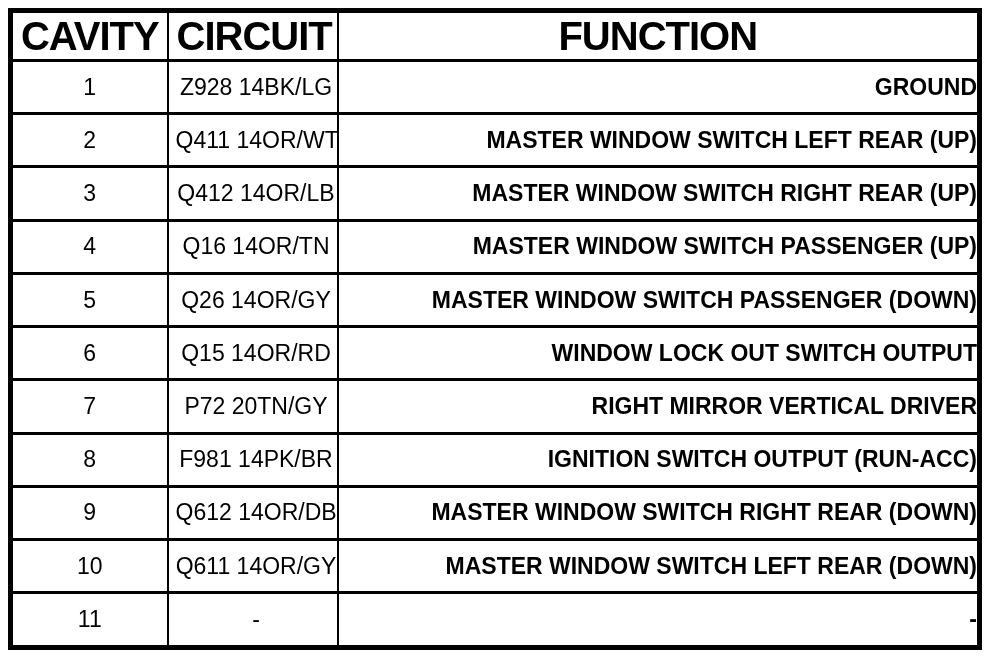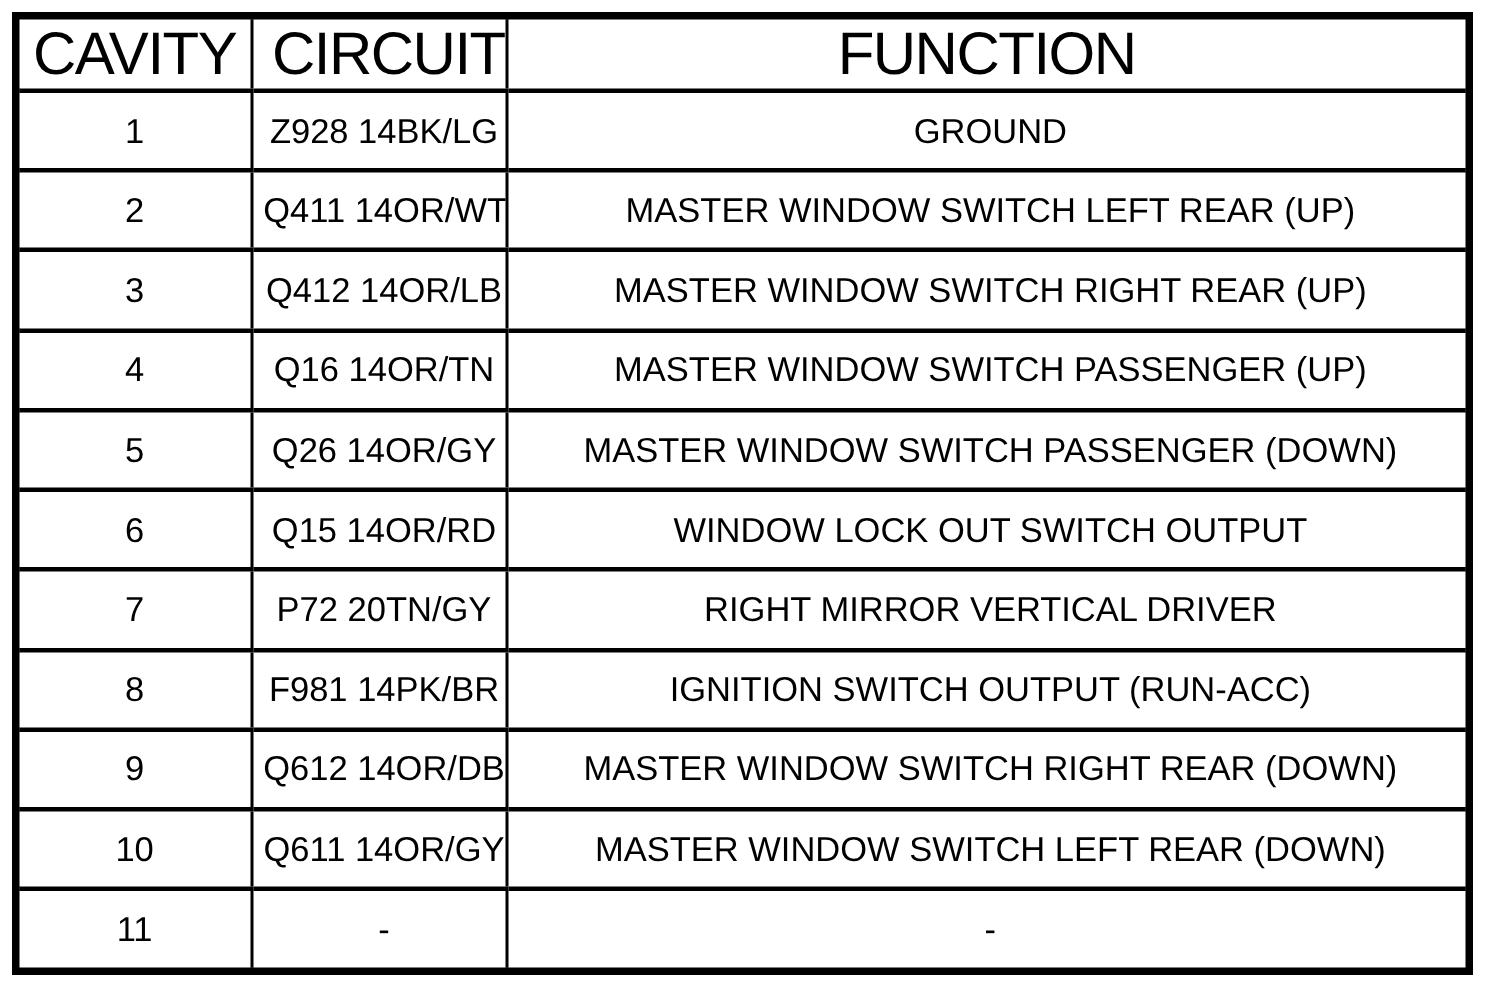--- a/index.html
+++ b/index.html
@@ -27,36 +27,36 @@
     border: 3px solid #000000;
     border-left-width: 2px;
     border-right-width: 2px;
     padding: 0;
     overflow: hidden;
     white-space: nowrap;
     vertical-align: middle;
   }
   th {
     font-size: 40px;
-    font-weight: normal;
+    font-weight: bold;
     letter-spacing: -1px;
     height: 46px;
     line-height: 46px;
   }
   th.col-cavity   { width: 157px; text-align: center; }
-  th.col-circuit  { width: 170px; text-align: right; padding-left: 8px; }
+  th.col-circuit  { width: 170px; text-align: left; padding-left: 8px; }
   th.col-function { text-align: center; }
   td {
     font-size: 23px;
     height: 39px;
     line-height: 39px;
   }
   td.td-cavity   { text-align: center; }
   td.td-circuit  { text-align: center; padding-left: 7px; }
-  td.td-function { text-align: center; padding-left: 5px; }
+  td.td-function { text-align: right; padding-left: 5px; font-weight: bold; }
 </style>
 </head>
 <body>
 
 <div class="page">
   <table class="pinout">
     <thead>
       <tr>
         <th class="col-cavity">CAVITY</th>
         <th class="col-circuit">CIRCUIT</th>

